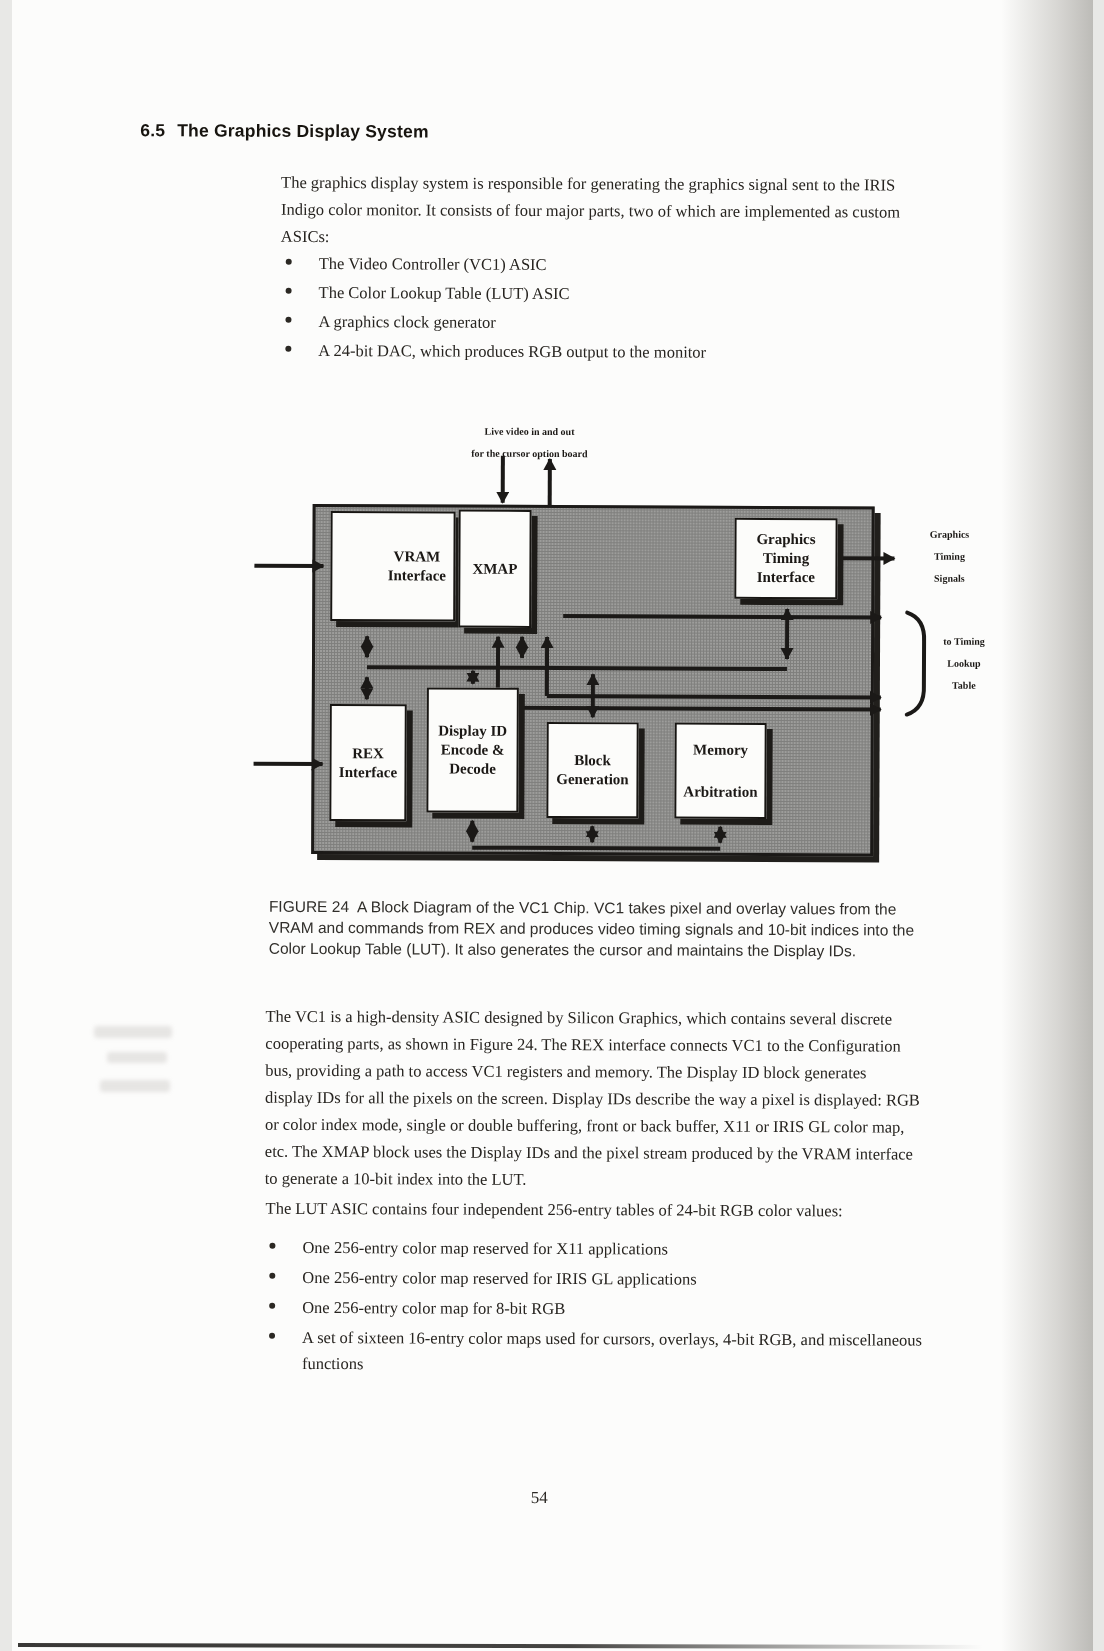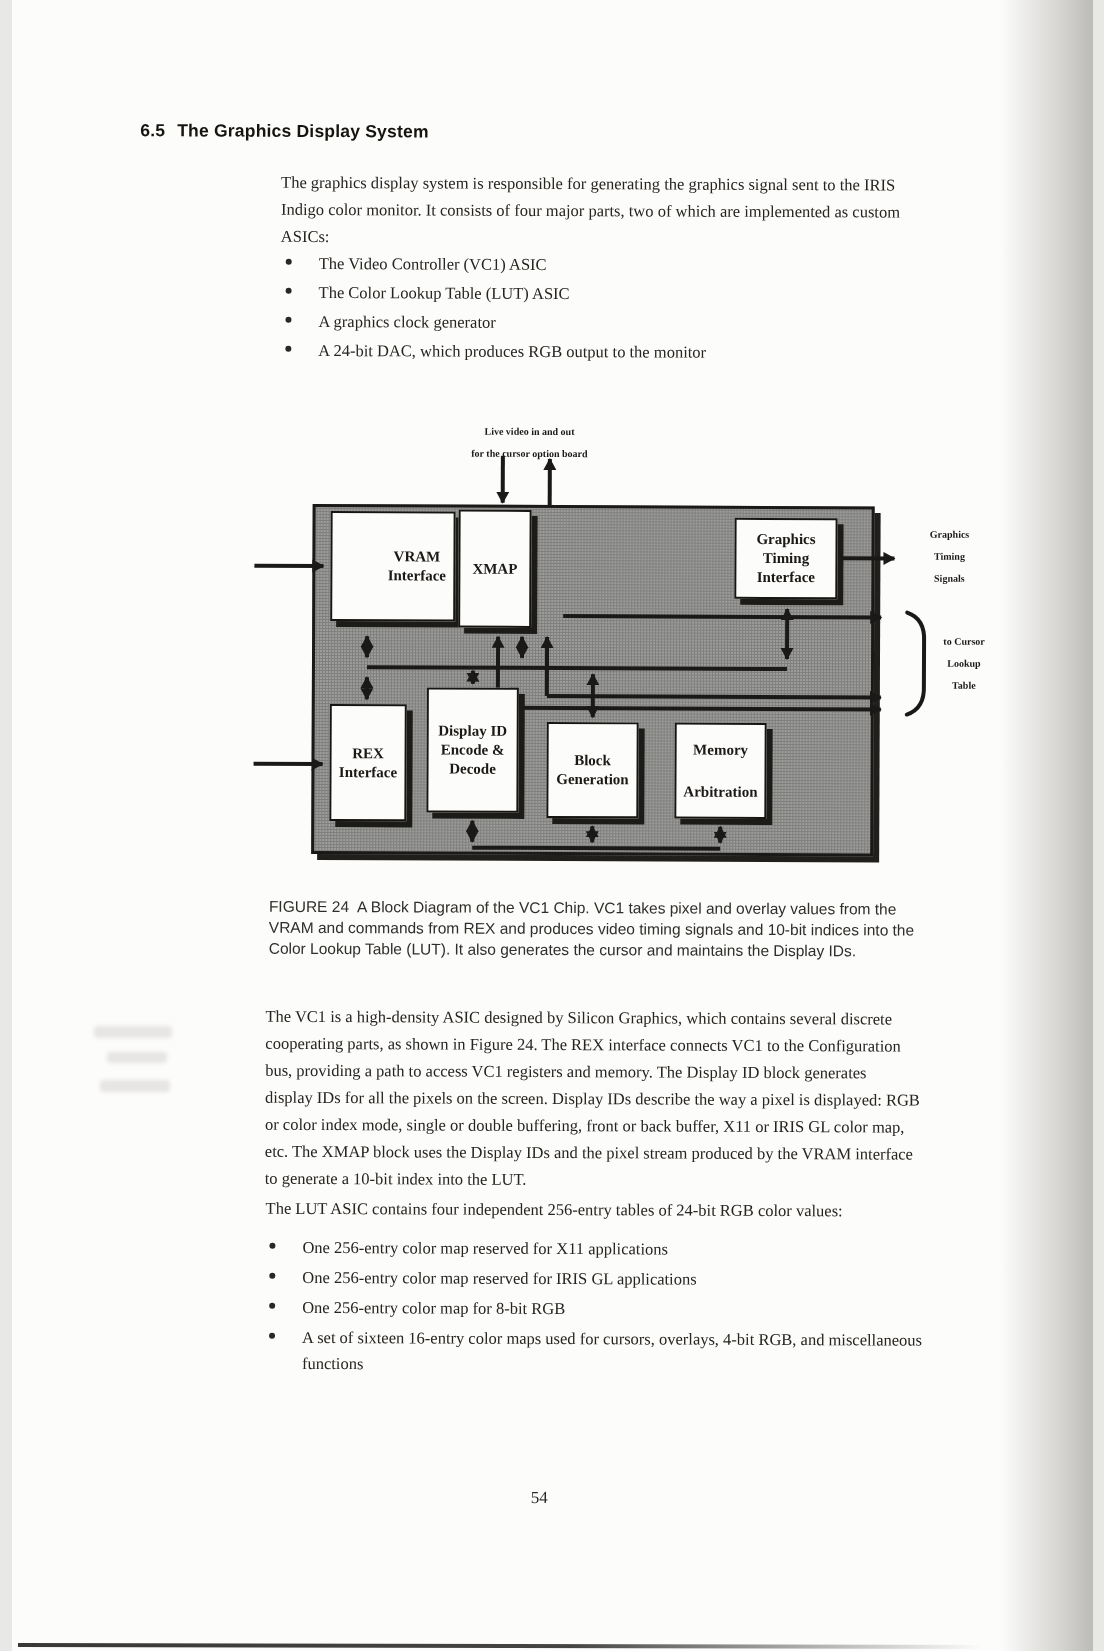--- a/index.html
+++ b/index.html
@@ -224,21 +224,21 @@
         <span>Memory</span>
         <span>Arbitration</span>
       </div>
 
       <div class="ext-label" id="label-gts">
         <div>Graphics</div>
         <div>Timing</div>
         <div>Signals</div>
       </div>
       <div class="ext-label" id="label-lut">
-        <div>to Cursor</div>
+        <div>to Timing</div>
         <div>Lookup</div>
         <div>Table</div>
       </div>
     </div>
 
     <div class="caption">
       <div class="tline">
         <span class="cap-tag">FIGURE 24</span><span>A Block Diagram of the VC1 Chip. VC1 takes pixel and overlay values from the</span>
       </div>
       <div class="tline">VRAM and commands from REX and produces video timing signals and 10-bit indices into the</div>

